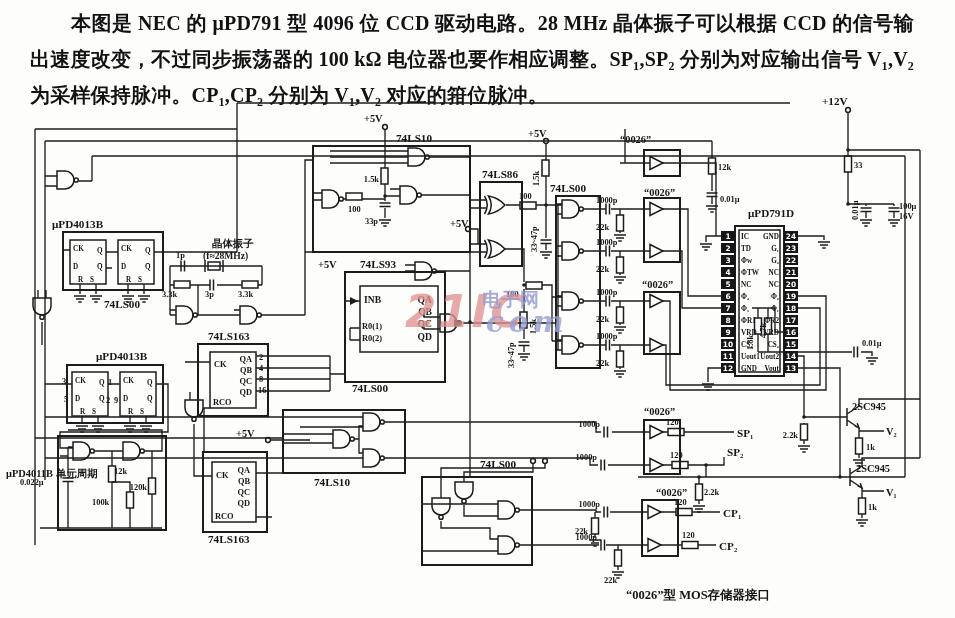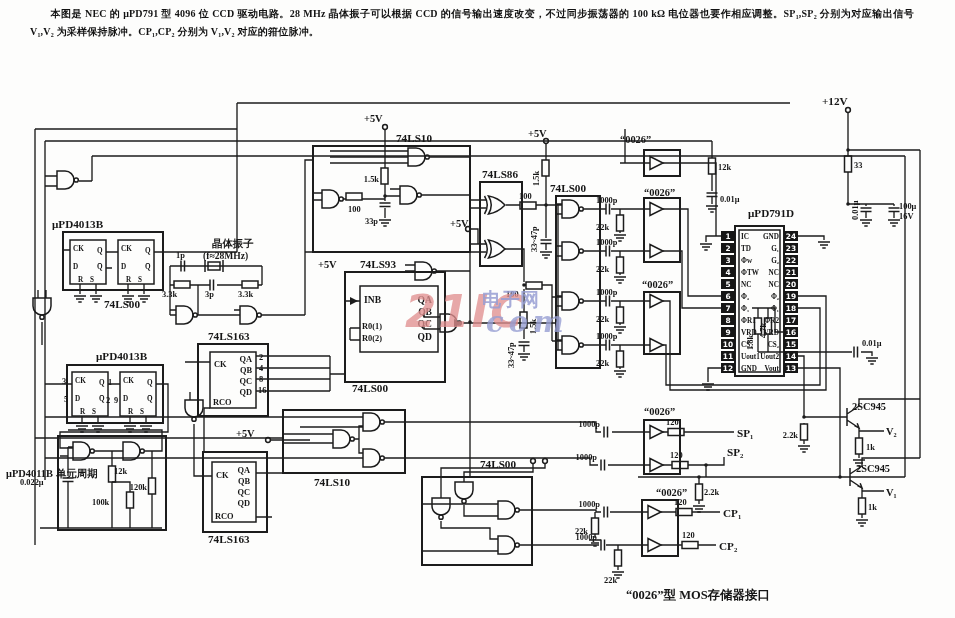--- a/index.html
+++ b/index.html
@@ -1,17 +1,17 @@
 <!DOCTYPE html>
 <html><head>
 <meta charset="utf-8">
 <style>
   html,body{margin:0;padding:0}
   body{width:955px;height:618px;background:#fdfdfc;position:relative;font-family:"Liberation Serif",serif;overflow:hidden}
-  #hdr{position:absolute;left:30px;top:5px;width:884px;font-size:10px;font-weight:700;line-height:1.8;color:#121212;text-align:justify;text-indent:2.05em;letter-spacing:.2px}
+  #hdr{position:absolute;left:30px;top:5px;width:884px;font-size:20px;font-weight:700;line-height:1.8;color:#121212;text-align:justify;text-indent:2.05em;letter-spacing:.2px}
   svg{position:absolute;left:0;top:0}
   svg text{font-family:"Liberation Serif",serif;font-weight:700;fill:#161616;stroke:none}
   .t7{font-size:7.2px}.t8{font-size:8.4px}.t9{font-size:9.6px}.t10{font-size:10.4px}.t11{font-size:11.2px}.t12{font-size:12.5px}
   .w{stroke:#1c1c1c;stroke-width:1.35;fill:none}
   .bx{stroke:#1c1c1c;stroke-width:2;fill:none}
   .bx2{stroke:#1c1c1c;stroke-width:1.5;fill:none}
   use{stroke:#1c1c1c;stroke-width:1.5;fill:none}
   .pad{fill:#161616;stroke:none}
   .pn{fill:#fff;font-size:7.4px;text-anchor:middle;font-family:"DejaVu Sans",sans-serif;font-weight:700}
   .dot{fill:#1c1c1c;stroke:none}

